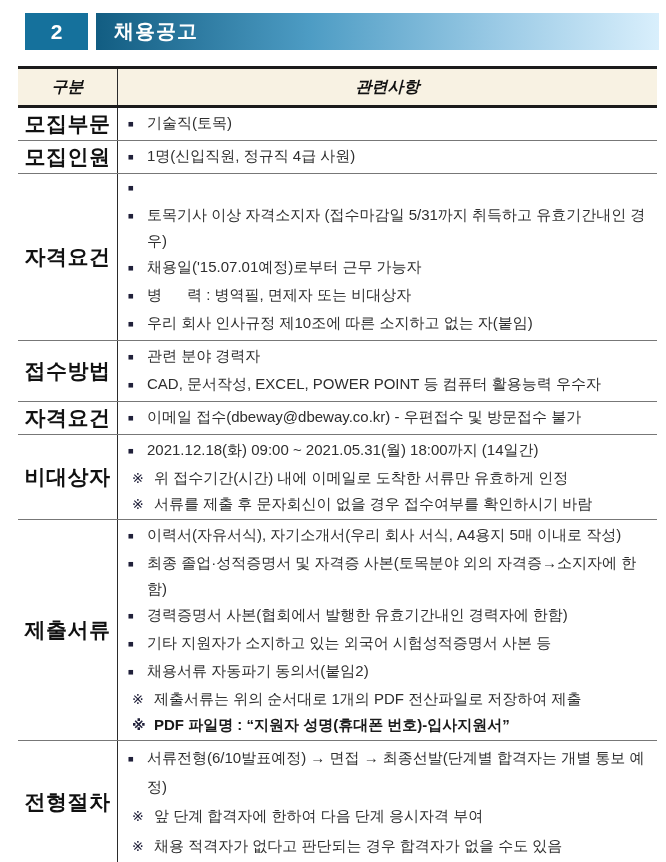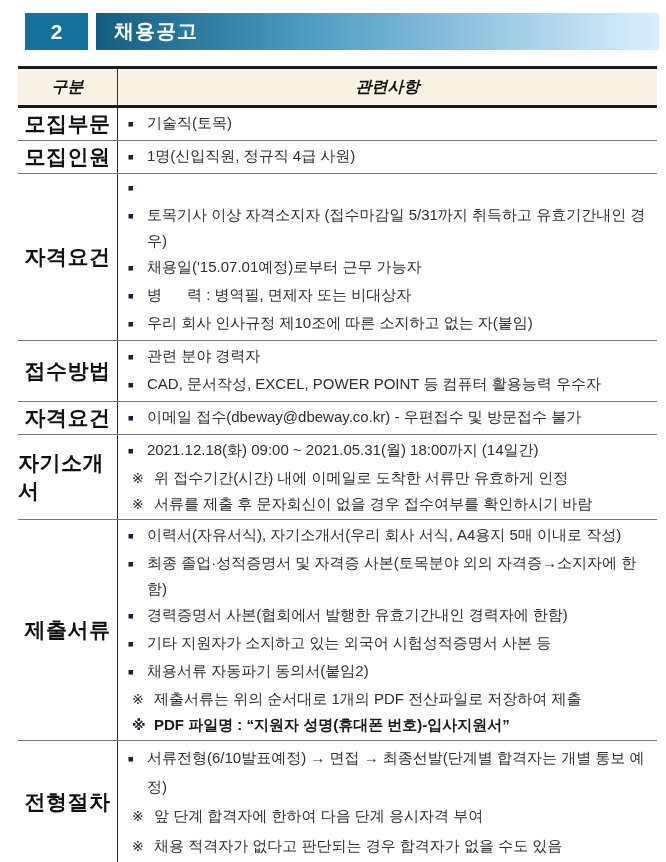--- a/index.html
+++ b/index.html
@@ -134,21 +134,21 @@
             <div class="line line-bullet"><span class="marker">■</span><span class="text">CAD, 문서작성, EXCEL, POWER POINT 등 컴퓨터 활용능력 우수자</span></div>
           </div>
         </div>
         <div class="row row-idx-4">
           <div class="label">자격요건</div>
           <div class="content">
             <div class="line line-bullet"><span class="marker">■</span><span class="text">이메일 접수(dbeway@dbeway.co.kr) - 우편접수 및 방문접수 불가</span></div>
           </div>
         </div>
         <div class="row row-idx-5">
-          <div class="label">자기소개서</div>
+          <div class="label">비대상자</div>
           <div class="content">
             <div class="line line-bullet"><span class="marker">■</span><span class="text">2021.12.18(화) 09:00 ~ 2021.05.31(월) 18:00까지 (14일간)</span></div>
             <div class="line line-note"><span class="marker">※</span><span class="text">위 접수기간(시간) 내에 이메일로 도착한 서류만 유효하게 인정</span></div>
             <div class="line line-note"><span class="marker">※</span><span class="text">서류를 제출 후 문자회신이 없을 경우 접수여부를 확인하시기 바람</span></div>
           </div>
         </div>
         <div class="row row-idx-6">
           <div class="label">제출서류</div>
           <div class="content">
             <div class="line line-bullet"><span class="marker">■</span><span class="text">이력서(자유서식), 자기소개서(우리 회사 서식, A4용지 5매 이내로 작성)</span></div>

